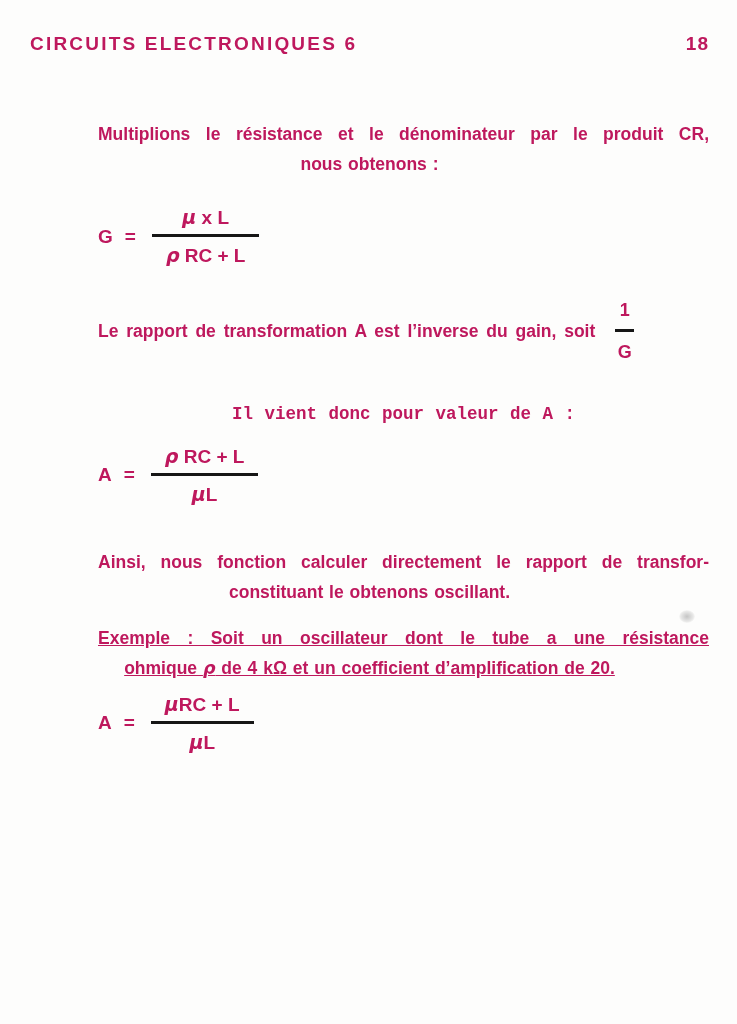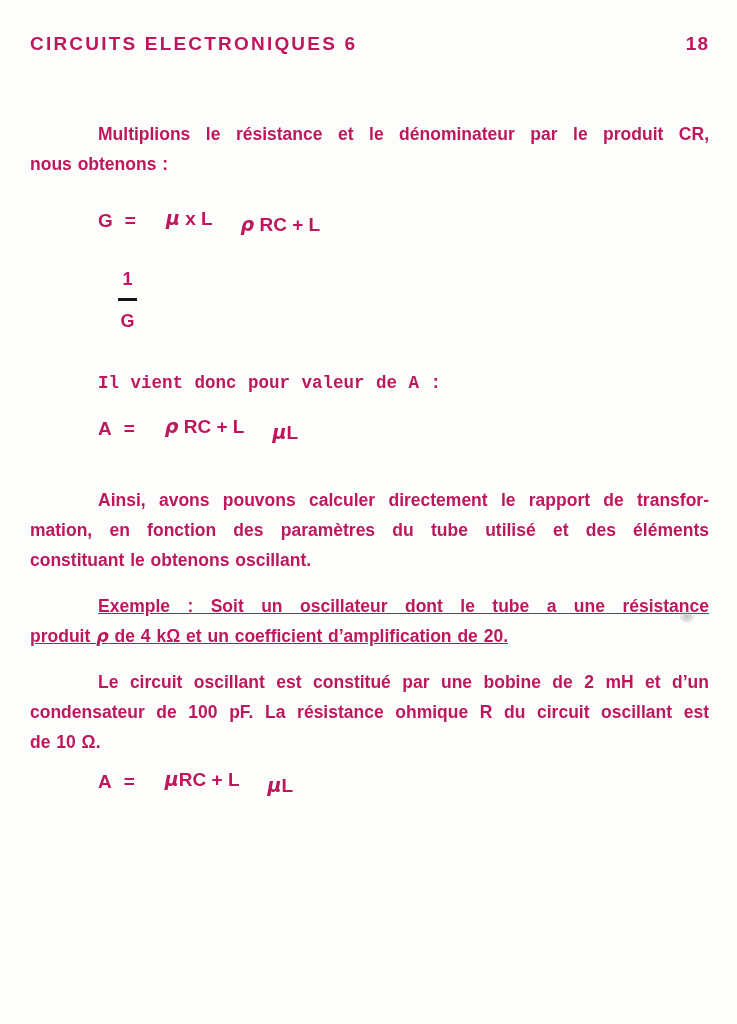--- a/index.html
+++ b/index.html
@@ -20,31 +20,31 @@
   .header {
     display: flex; justify-content: space-between; align-items: baseline;
     font-weight: bold; font-size: 19px; letter-spacing: 2.2px;
   }
   .header .pagenum { letter-spacing: 1px; }
   
   .para {
     font-size: 17.5px; font-weight: bold; line-height: 30px;
     word-spacing: 1px;
   }
-  .line { min-height: 30px; }
+  .line { min-height: 30px; text-align: center; }
   .line.full { text-align: justify; text-align-last: justify; }
   .line.indent { padding-left: 68px; }
   
   .formula {
     display: flex; align-items: center;
     margin-left: 68px;
     font-size: 19px; font-weight: bold;
   }
   .f-eq { margin: 0 16px 0 12px; }
-  .frac { display: inline-flex; flex-direction: row; align-items: center; }
+  .frac { display: inline-flex; flex-direction: column; align-items: center; }
   .frac .num { padding: 0 14px 5px 14px; }
   .frac .den { padding: 7px 14px 0 14px; }
   .frac .bar { align-self: stretch; height: 3px; background: #161616; }
   .greek { font-style: italic; font-family: "DejaVu Sans", sans-serif; }
   
   .inline-frac-line { display: flex; align-items: center; margin-left: 68px; word-spacing: 3px; }
   .frac-small { display: inline-flex; flex-direction: column; align-items: center; margin-left: 20px; font-size: 18px; font-weight: bold; }
   .frac-small .num { padding-bottom: 4px; }
   .frac-small .den { padding-top: 5px; }
   .frac-small .bar { width: 19px; height: 2.5px; background: #161616; }
@@ -85,20 +85,21 @@
     <span>G</span>
     <span class="f-eq">=</span>
     <span class="frac">
       <span class="num"><span class="greek">μ</span><span> x L</span></span>
       <span class="bar"></span>
       <span class="den"><span class="greek">ρ</span><span> RC + L</span></span>
     </span>
   </div>
 
   <div class="para inline-frac-line m-rap">
+    <span>Le rapport de transformation A est l’inverse du gain, soit</span>
     <span class="frac-small">
       <span class="num">1</span>
       <span class="bar"></span>
       <span class="den">G</span>
     </span>
   </div>
 
   <div class="para m-il">
     <div class="line indent">Il vient donc pour valeur de A :</div>
   </div>
@@ -107,35 +108,29 @@
     <span>A</span>
     <span class="f-eq">=</span>
     <span class="frac">
       <span class="num"><span class="greek">ρ</span><span> RC + L</span></span>
       <span class="bar"></span>
       <span class="den"><span class="greek">μ</span><span>L</span></span>
     </span>
   </div>
 
   <div class="para m-ainsi">
-    <div class="line full indent">Ainsi, avons pouvons calculer directement le rapport de transfor-</div>
-    <div class="line full">mation, en fonction des paramètres du tube utilisé et des éléments</div>
+    <div class="line full indent">Ainsi, nous fonction calculer directement le rapport de transfor-</div>
     <div class="line">constituant le obtenons oscillant.</div>
   </div>
 
   <div class="para m-ex">
     <div class="line full indent">Exemple : Soit un oscillateur dont le tube a une résistance</div>
-    <div class="line"><span>produit </span><span class="greek">ρ</span><span>  de 4 kΩ et un coefficient d’amplification de 20.</span></div>
+    <div class="line"><span>ohmique </span><span class="greek">ρ</span><span>  de 4 kΩ et un coefficient d’amplification de 20.</span></div>
   </div>
 
-  <div class="para m-circ">
-    <div class="line full indent">Le circuit oscillant est constitué par une bobine de 2 mH et d’un</div>
-    <div class="line full">condensateur de 100 pF. La résistance ohmique R du circuit oscillant est</div>
-    <div class="line">de 10 Ω.</div>
-  </div>
 
 
   <div class="formula m-fa2">
     <span>A</span>
     <span class="f-eq">=</span>
     <span class="frac">
       <span class="num"><span class="greek">μ</span><span>RC + L</span></span>
       <span class="bar"></span>
       <span class="den"><span class="greek">μ</span><span>L</span></span>
     </span>

